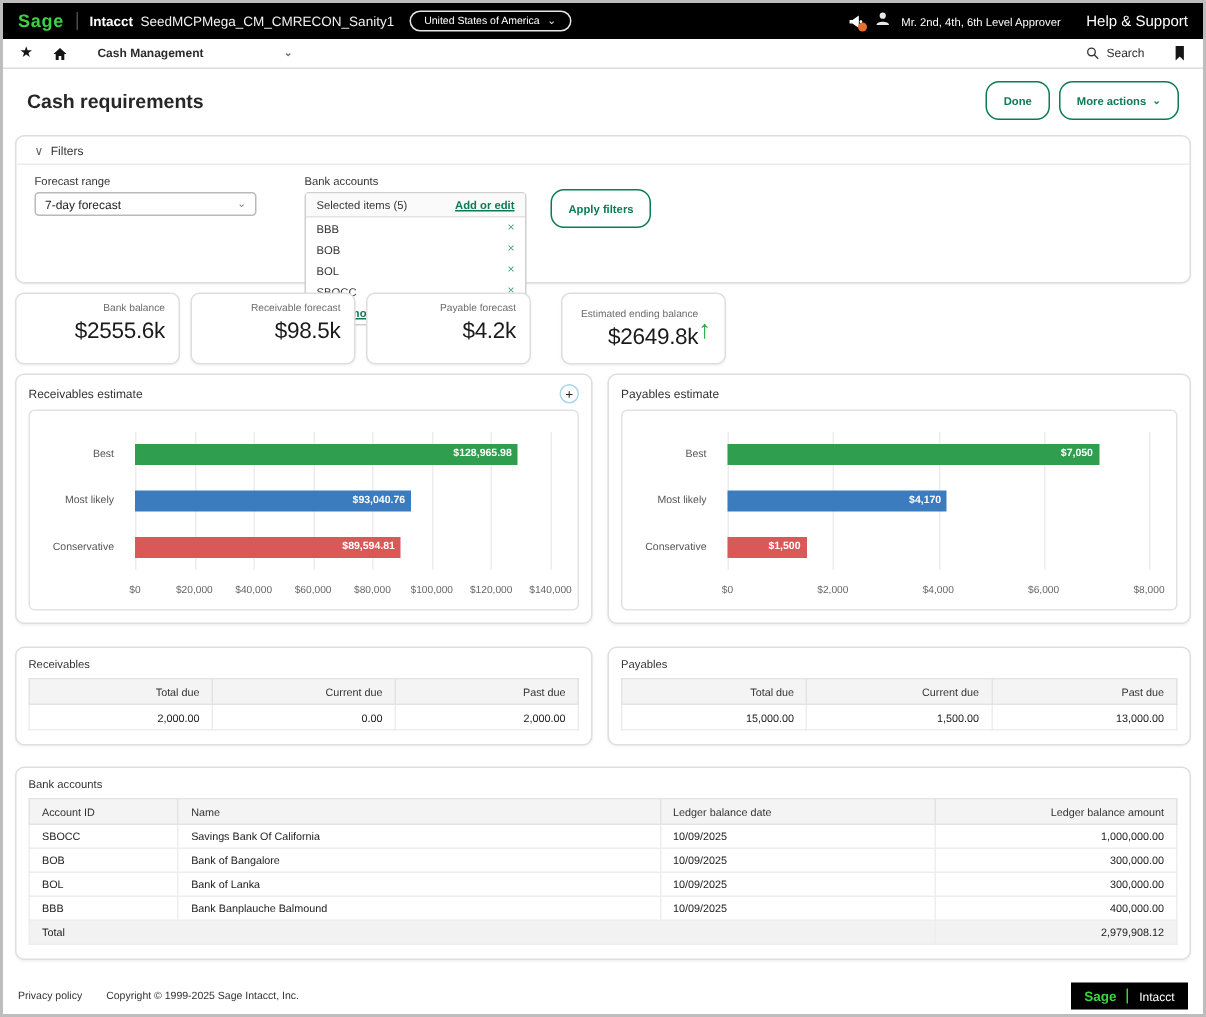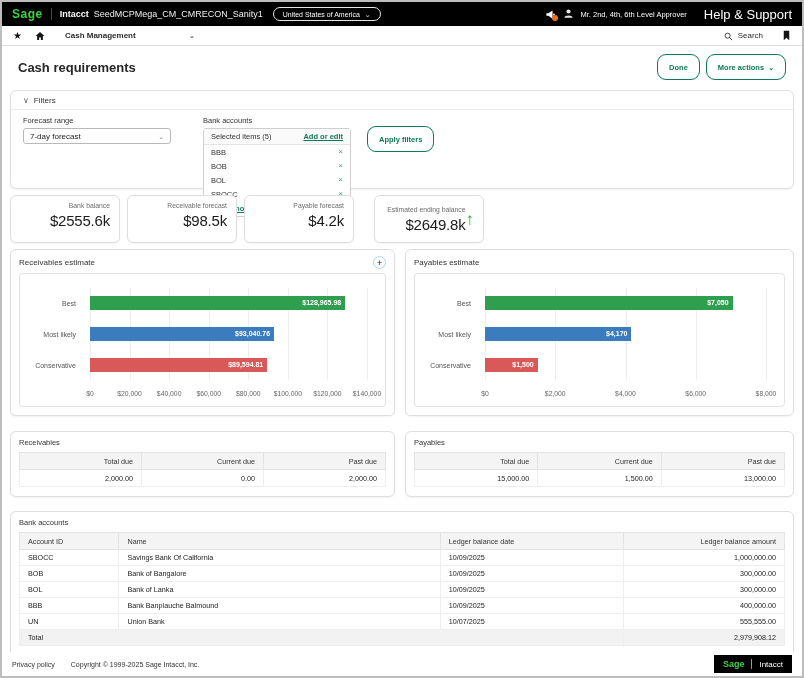--- a/index.html
+++ b/index.html
@@ -12,21 +12,21 @@
   .sage-logo { color:#3dd243; font-weight:700; font-size:12px; letter-spacing:.5px; }
   .vdiv { width:1px; height:12px; background:#4a4a4a; margin:0 8px; }
   .product { font-size:9px; font-weight:700; margin-right:5px; }
   .company { font-size:9px; color:#f0f0f0; margin-right:10px; }
   .entity-pill { display:flex; align-items:center; gap:5px; height:14px; padding:0 9px; border:1px solid #e6e6e6; border-radius:8px; background:transparent; color:#fff; font-size:7px; cursor:pointer; font-family:inherit; }
   .chev { font-size:7px; line-height:1; opacity:.9; }
   .top-right { margin-left:auto; display:flex; align-items:center; gap:7px; }
   .icon-wrap { position:relative; display:inline-flex; }
   .badge-dot { position:absolute; right:-2px; bottom:-1px; width:6px; height:6px; border-radius:50%; background:#e8702a; }
   .user-name { font-size:7.5px; color:#fff; }
-  .help-link { font-size:13px; color:#fff; margin-left:10px; cursor:pointer; }
+  .help-link { font-size:10px; color:#fff; margin-left:10px; cursor:pointer; }
 
   
   .navbar { height:20px; display:flex; align-items:center; padding:0 11px; border-bottom:1px solid #dcdcdc; background:#fff; }
   .star { font-size:10px; color:#151515; line-height:1; cursor:pointer; }
   .home { margin-left:13px; display:inline-flex; cursor:pointer; }
   .app-menu { margin-left:20px; width:130px; display:flex; align-items:center; justify-content:space-between; font-size:8px; color:#2b2b2b; font-weight:700; cursor:pointer; }
   .app-menu .chev { color:#666; }
   .nav-right { margin-left:auto; display:flex; align-items:center; gap:5px; }
   .search-label { font-size:8px; color:#2b2b2b; cursor:pointer; }
   .bookmark { margin-left:14px; display:inline-flex; cursor:pointer; }
@@ -413,26 +413,20 @@
             <td>Bank of Lanka</td>
             <td>10/09/2025</td>
             <td class="num">300,000.00</td>
           </tr>
           <tr>
             <td>BBB</td>
             <td>Bank Banplauche Balmound</td>
             <td>10/09/2025</td>
             <td class="num">400,000.00</td>
           </tr>
-          <tr>
-            <td>UN</td>
-            <td>Union Bank</td>
-            <td>10/07/2025</td>
-            <td class="num">555,555.00</td>
-          </tr>
         </tbody>
       <tfoot>
           <tr class="total-row">
         <td colspan="3">Total</td>
         <td class="num">2,979,908.12</td>
       </tr>
         </tfoot>
     </table>
   </section>
 

